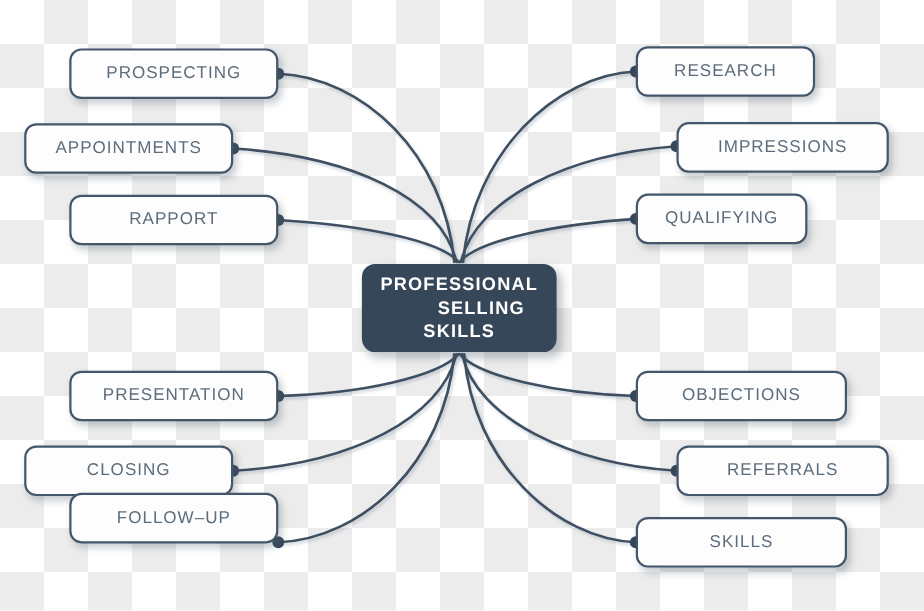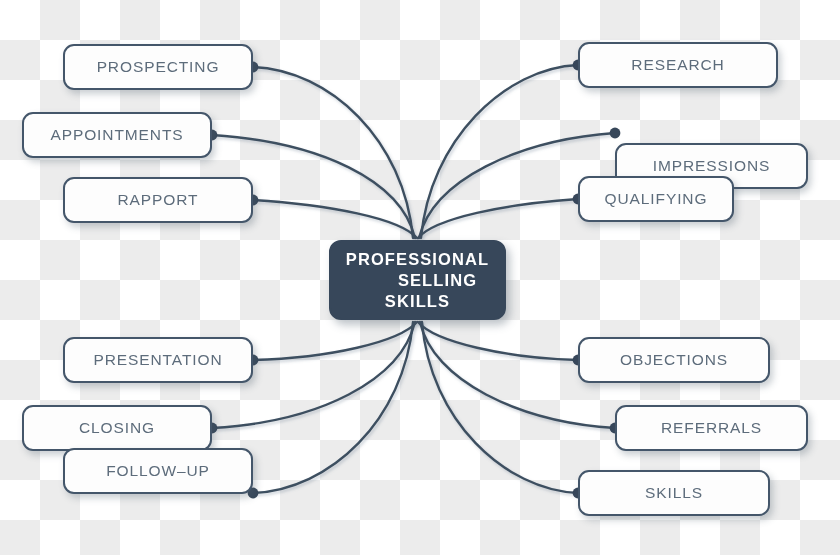--- a/index.html
+++ b/index.html
@@ -115,24 +115,24 @@
   <div id="nodes-layer">
       <div class="node" style="left: 63px; top: 44px; width: 190px; height: 46px; background: rgb(253, 253, 253); border-color: rgb(68, 86, 106);">
         <span class="label" style="color: rgb(93, 108, 123);">PROSPECTING</span>
       </div>
       <div class="node" style="left: 22px; top: 112px; width: 190px; height: 46px; background: rgb(253, 253, 253); border-color: rgb(68, 86, 106);">
         <span class="label" style="color: rgb(93, 108, 123);">APPOINTMENTS</span>
       </div>
       <div class="node" style="left: 63px; top: 177px; width: 190px; height: 46px; background: rgb(253, 253, 253); border-color: rgb(68, 86, 106);">
         <span class="label" style="color: rgb(93, 108, 123); text-align: center;">RAPPORT</span>
       </div>
-      <div class="node" style="left: 578px; top: 42px; width: 200px; height: 46px; background: rgb(253, 253, 253); border-color: rgb(68, 86, 106);">
+      <div class="node" style="left: 578px; top: 42px; width: 163px; height: 46px; background: rgb(253, 253, 253); border-color: rgb(68, 86, 106);">
         <span class="label" style="color: rgb(93, 108, 123);">RESEARCH</span>
       </div>
-      <div class="node" style="left: 615px; top: 111px; width: 193px; height: 46px; background: rgb(253, 253, 253); border-color: rgb(68, 86, 106); margin-top: 32px;">
+      <div class="node" style="left: 615px; top: 111px; width: 193px; height: 46px; background: rgb(253, 253, 253); border-color: rgb(68, 86, 106);">
         <span class="label" style="color: rgb(93, 108, 123);">IMPRESSIONS</span>
       </div>
       <div class="node" style="left: 578px; top: 176px; width: 156px; height: 46px; background: rgb(253, 253, 253); border-color: rgb(68, 86, 106);">
         <span class="label" style="color: rgb(93, 108, 123);">QUALIFYING</span>
       </div>
       <div class="node" style="left: 63px; top: 337px; width: 190px; height: 46px; background: rgb(253, 253, 253); border-color: rgb(68, 86, 106);">
         <span class="label" style="color: rgb(93, 108, 123);">PRESENTATION</span>
       </div>
       <div class="node" style="left: 22px; top: 405px; width: 190px; height: 46px; background: rgb(253, 253, 253); border-color: rgb(68, 86, 106);">
         <span class="label" style="color: rgb(93, 108, 123);">CLOSING</span>

